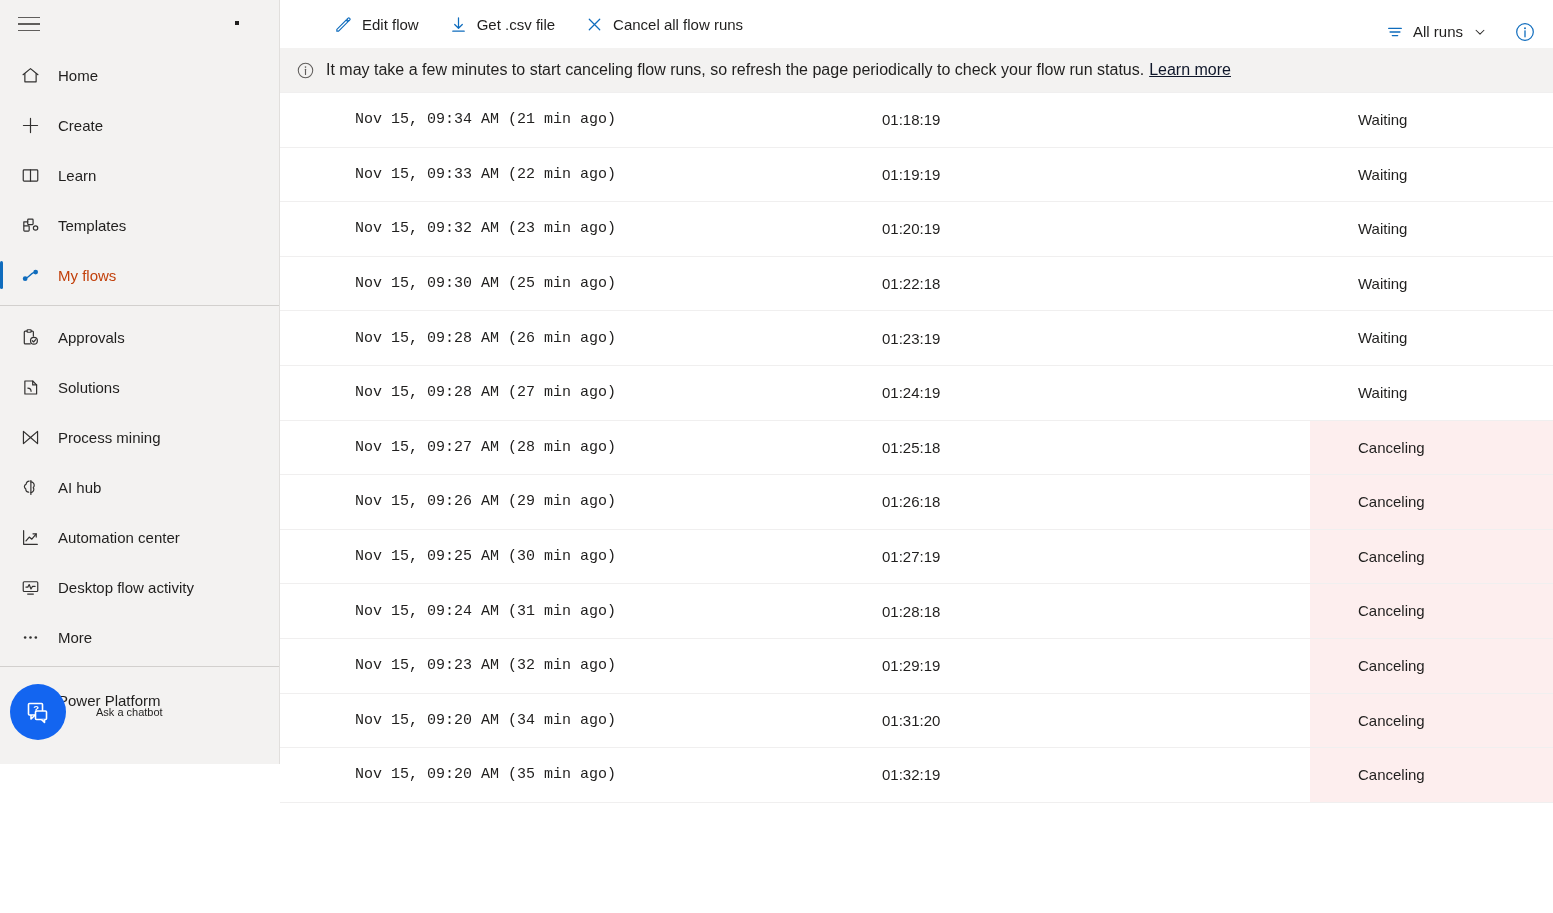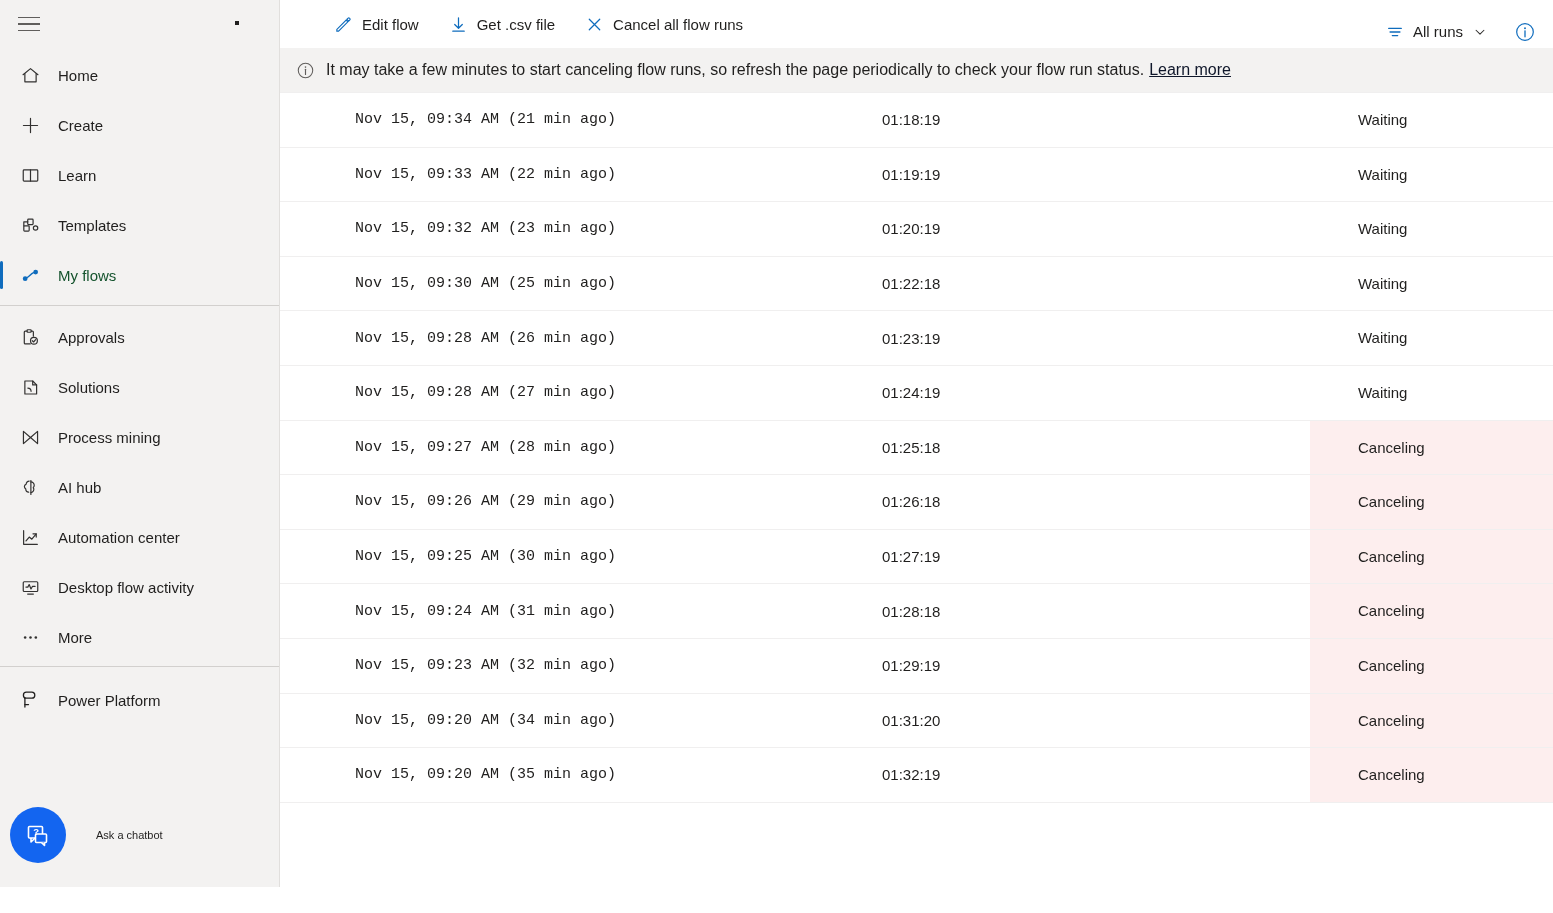--- a/index.html
+++ b/index.html
@@ -7,21 +7,21 @@
     width: 1553px; height: 913px;
     overflow: hidden;
     background: #ffffff;
     font-family: "Liberation Sans", sans-serif;
     -webkit-font-smoothing: antialiased;
   }
   .app { position: relative; width: 1553px; height: 913px; display: flex; }
 
   
   .sidebar {
-    width: 280px; height: 887px;
+    width: 280px; height: 764px;
     background: #f3f2f1;
     border-right: 1px solid #e1dfdd;
     position: relative;
     flex: 0 0 280px;
   }
   .sidebar-top {
     height: 48px;
     display: flex; align-items: center;
     position: relative;
   }
@@ -49,21 +49,21 @@
     color: #201f1e;
     font-size: 15px;
   }
   .nav-item .nav-icon {
     width: 36px; height: 28px;
     display: flex; align-items: center; justify-content: center;
     flex: 0 0 36px;
     margin-right: 10px;
   }
   .nav-item .nav-label { white-space: nowrap; }
-  .nav-item.selected { color: #14532d; text-align: right; }
+  .nav-item.selected { color: #c2410c; text-align: right; }
   .nav-item.selected .sel-bar {
     position: absolute; left: 0; top: 11px;
     width: 3px; height: 28px; background: #0f6cbd; border-radius: 2px;
   }
   .nav-divider {
     height: 1px; background: #d2d0ce; margin: 5px 0 4px 0;
   }
   .sidebar-bottom-divider {
     height: 1px; background: #d2d0ce; margin: 4px 0 6px 0;
   }

